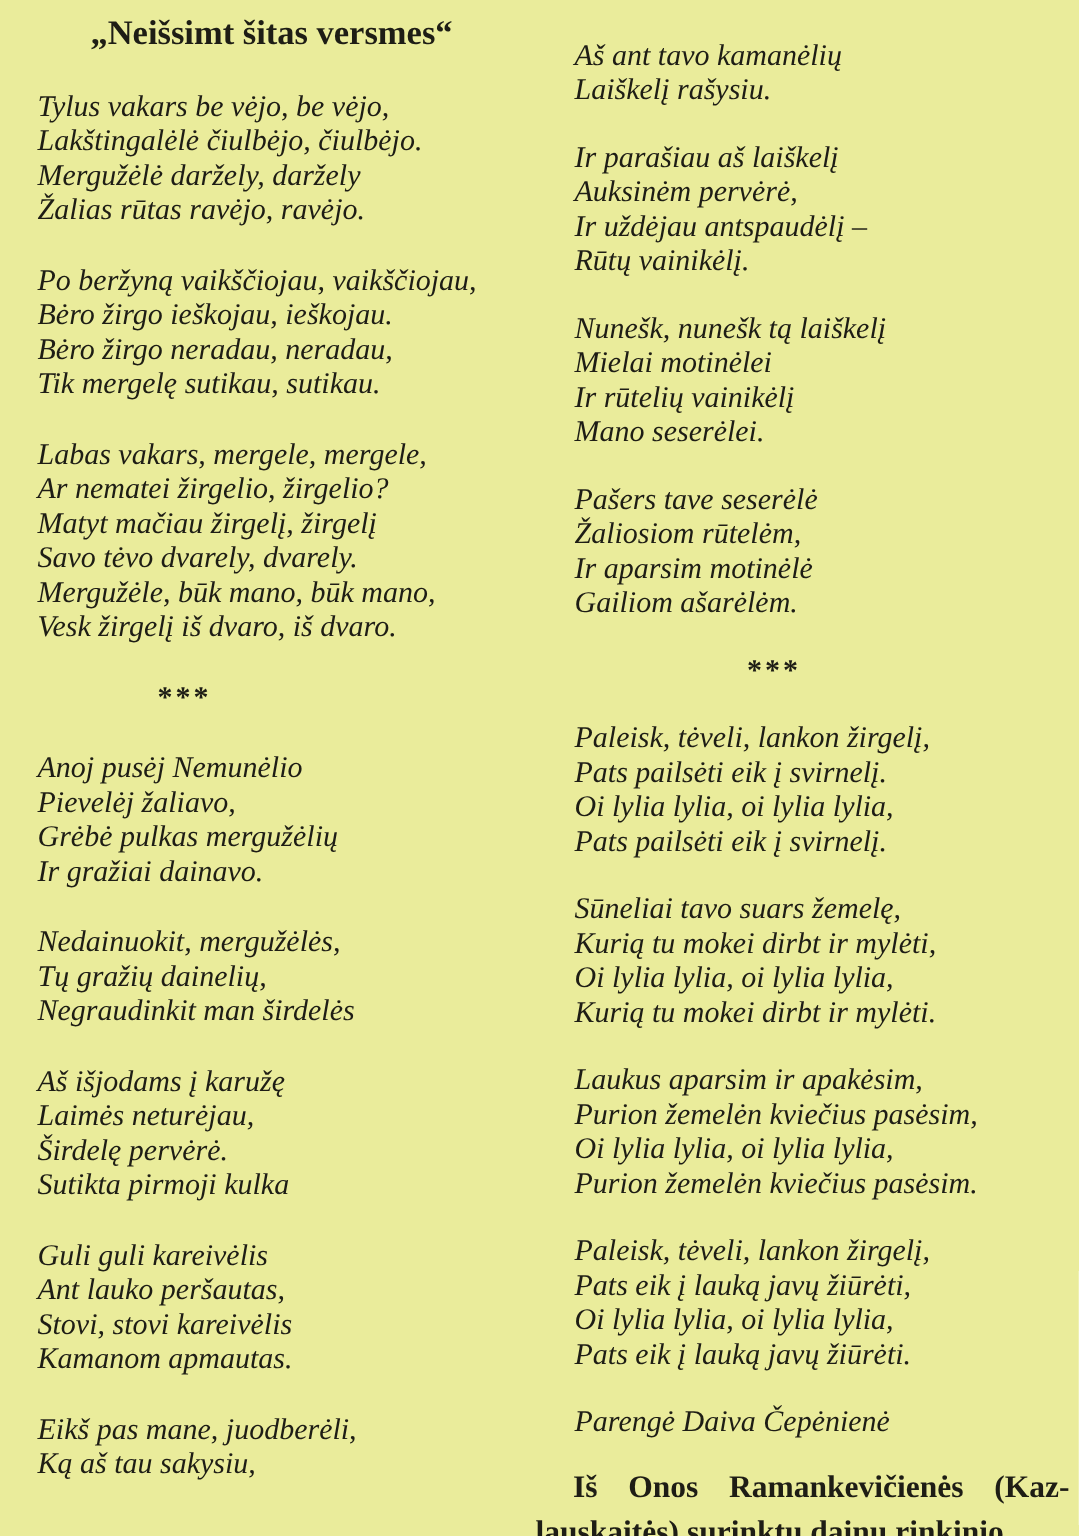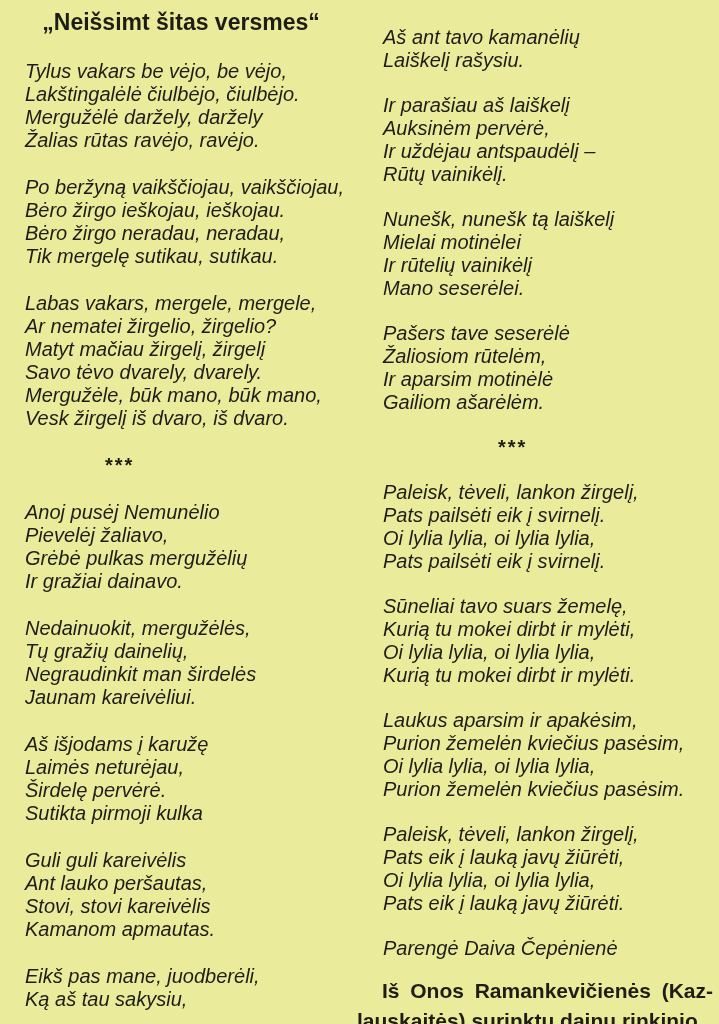--- a/index.html
+++ b/index.html
@@ -2,21 +2,21 @@
 <html><head>
 <meta charset="utf-8">
 <style>
   html, body { margin: 0; padding: 0; }
   .page {
     position: relative;
     width: 719px;
     height: 1024px;
     background: #eaec9b;
     overflow: hidden;
-    font-family: Liberation Sans, sans-serif;
+    font-family: Liberation Serif, serif;
     color: #1e1d15;
   }
   .column {
     position: absolute;
     top: 0;
     box-sizing: border-box;
   }
   .column-left  { left: 0;     width: 357px; padding: 8px 0 0 25px; }
   .column-right { left: 357px; width: 362px; padding: 10px 6px 0 0; }
 
@@ -100,21 +100,20 @@
       <div class="stanza">
         <p>Anoj pusėj Nemunėlio</p>
         <p>Pievelėj žaliavo,</p>
         <p>Grėbė pulkas mergužėlių</p>
         <p>Ir gražiai dainavo.</p>
       </div>
       <div class="stanza">
         <p>Nedainuokit, mergužėlės,</p>
         <p>Tų gražių dainelių,</p>
         <p>Negraudinkit man širdelės</p>
-        <p>Jaunam kareivėliui.</p>
       </div>
       <div class="stanza">
         <p>Aš išjodams į karužę</p>
         <p>Laimės neturėjau,</p>
         <p>Širdelę pervėrė.</p>
         <p>Sutikta pirmoji kulka</p>
       </div>
       <div class="stanza">
         <p>Guli guli kareivėlis</p>
         <p>Ant lauko peršautas,</p>

